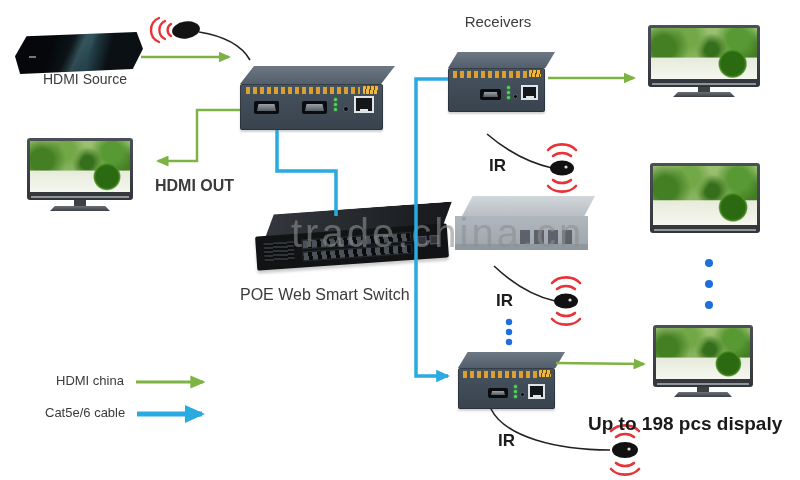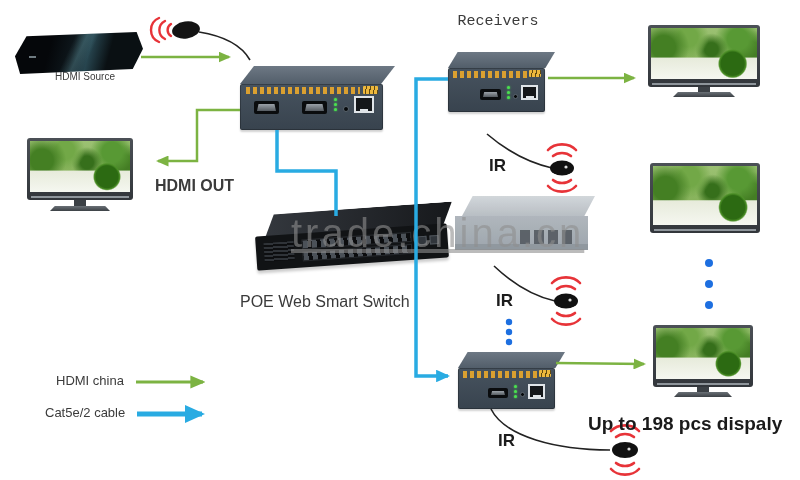--- a/index.html
+++ b/index.html
@@ -71,31 +71,31 @@
 
   
   .dvd{position:absolute;left:15px;top:32px;width:128px;height:42px;z-index:4;
     clip-path:polygon(0 58%,9% 10%,95% 0,100% 40%,92% 88%,4% 100%);
     background-image:
       linear-gradient(115deg, rgba(255,255,255,0) 42%, rgba(120,180,190,.28) 50%, rgba(255,255,255,0) 58%),
       linear-gradient(105deg,#05070a 28%,#0e171c 45%,#27454f 57%,#0a1013 72%);}
   .dvd::after{content:"";position:absolute;left:14px;top:24px;width:7px;height:2px;background:#6e7a80;}
 
   .watermark{position:absolute;left:291px;top:211px;font-size:40px;letter-spacing:3px;
-             color:#8f8f8f;opacity:.6;z-index:6;white-space:nowrap;text-decoration:underline;}
+             color:#8f8f8f;opacity:.6;z-index:6;white-space:nowrap;}
 
   svg.overlay{position:absolute;left:0;top:0;z-index:8;pointer-events:none;}
 </style>
 </head>
 <body>
 
 <div id="stage">
 
   <div class="dvd"></div>
-  <div class="lbl center" style="left:20px;top:71px;width:130px;font-size:10px;">
+  <div class="lbl center" style="left:20px;top:71px;width:130px;font-size:14px;">
     <span style="display:block;">HDMI Source</span>
   </div>
 
   <div>
     <div class="dev-top" style="left:240px;top:66px;width:155px;height:18px;"></div>
     <div class="dev-front" style="left:240px;top:84px;width:143px;height:46px;"></div>
     <div class="stripe" style="left:246px;top:87px;width:114px;"></div>
     <div class="stripe-logo" style="left:363px;top:86px;width:15px;height:8px;"></div>
     <div class="hdmi" style="left:254px;top:101px;width:25px;height:13px;"></div>
     <div class="hdmi" style="left:302px;top:101px;width:25px;height:13px;"></div>
@@ -111,21 +111,21 @@
   <div class="lbl" style="left:155px;top:177px;font-size:16px;font-weight:600;">HDMI OUT</div>
 
   <div>
     <div class="tv-frame" style="left:27px;top:138px;width:106px;height:62px;">
       <div class="tv-screen"></div>
     </div>
     <div class="tv-neck" style="left:74px;top:200px;width:12px;height:6px;"></div>
     <div class="tv-base" style="left:50px;top:206px;width:60px;height:5px;"></div>
   </div>
 
-  <div class="lbl center" style="left:448px;top:13px;width:100px;font-size:15px;font-family:Liberation Mono, monospace;">Receivers</div>
+  <div class="lbl center" style="left:448px;top:13px;width:100px;font-size:15px;">Receivers</div>
 
   <div>
     <div class="dev-top" style="left:448px;top:52px;width:107px;height:16px;"></div>
     <div class="dev-front" style="left:448px;top:68px;width:97px;height:44px;"></div>
     <div class="stripe" style="left:453px;top:71px;width:74px;"></div>
     <div class="stripe-logo" style="left:529px;top:70px;width:12px;height:7px;"></div>
     <div class="hdmi" style="left:480px;top:89px;width:21px;height:11px;"></div>
     <div class="leds" style="left:507px;top:86px;">
       <span class="led"></span>
         <span class="led"></span>
@@ -162,21 +162,21 @@
   <div>
     <div class="sw-top"></div>
     <div class="sw-front">
       <div class="sw-vent"></div>
       <div class="sw-ports" style="top:6px;"></div>
       <div class="sw-ports" style="top:18px;"></div>
       <div class="sw-sfp" style="left:162px;"></div>
       <div class="sw-sfp" style="left:174px;"></div>
     </div>
   </div>
-  <div class="lbl" style="left:240px;top:286px;font-size:16px;margin-top:7px;">POE Web Smart Switch</div>
+  <div class="lbl" style="left:240px;top:286px;font-size:16px;">POE Web Smart Switch</div>
 
   <div class="watermark">trade.china.cn</div>
 
   <div>
     <div class="dev-top" style="left:458px;top:352px;width:107px;height:16px;"></div>
     <div class="dev-front" style="left:458px;top:368px;width:97px;height:41px;"></div>
     <div class="stripe" style="left:463px;top:371px;width:74px;"></div>
     <div class="stripe-logo" style="left:539px;top:370px;width:12px;height:7px;"></div>
     <div class="hdmi" style="left:488px;top:388px;width:20px;height:10px;"></div>
     <div class="leds" style="left:514px;top:385px;">
@@ -196,21 +196,21 @@
     <div class="tv-base" style="left:674px;top:392px;width:58px;height:5px;"></div>
   </div>
 
   <div class="lbl" style="left:489px;top:156px;font-size:17px;font-weight:700;color:#1c1c1c;">IR</div>
   <div class="lbl" style="left:496px;top:291px;font-size:17px;font-weight:700;color:#1c1c1c;">IR</div>
   <div class="lbl" style="left:498px;top:431px;font-size:17px;font-weight:700;color:#1c1c1c;">IR</div>
 
   <div class="lbl" style="left:588px;top:413px;font-size:19px;font-weight:700;color:#1a1a1a;">Up to 198 pcs dispaly</div>
 
   <div class="lbl" style="left:56px;top:374px;font-size:13px;">HDMI china</div>
-  <div class="lbl" style="left:45px;top:406px;font-size:13px;">Cat5e/2 cable</div>
+  <div class="lbl" style="left:45px;top:406px;font-size:13px;">Cat5e/6 cable</div>
 
   <svg class="overlay" width="800" height="480" viewBox="0 0 800 480">
     <defs>
       <marker id="mg" markerWidth="5" markerHeight="4.4" refX="4.2" refY="2.2" orient="auto">
         <path d="M0,0 L5,2.2 L0,4.4 Z" fill="#7cb342"></path>
       </marker>
       <marker id="mb" markerWidth="4" markerHeight="3.6" refX="3.4" refY="1.8" orient="auto">
         <path d="M0,0 L4,1.8 L0,3.6 Z" fill="#29abe2"></path>
       </marker>
     </defs>

